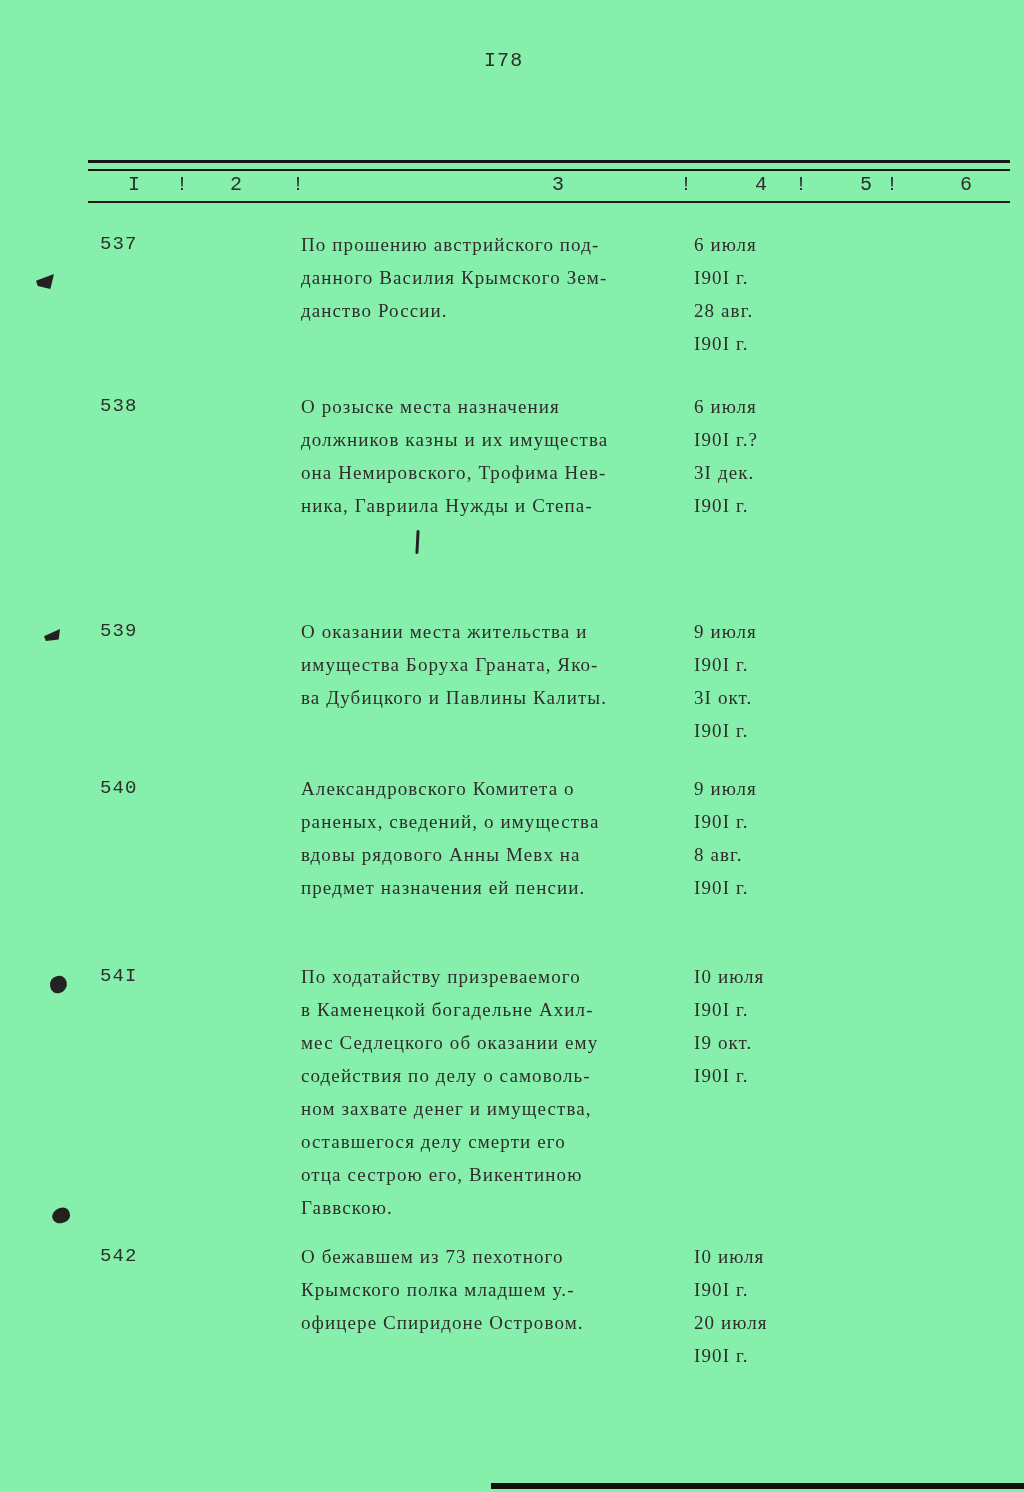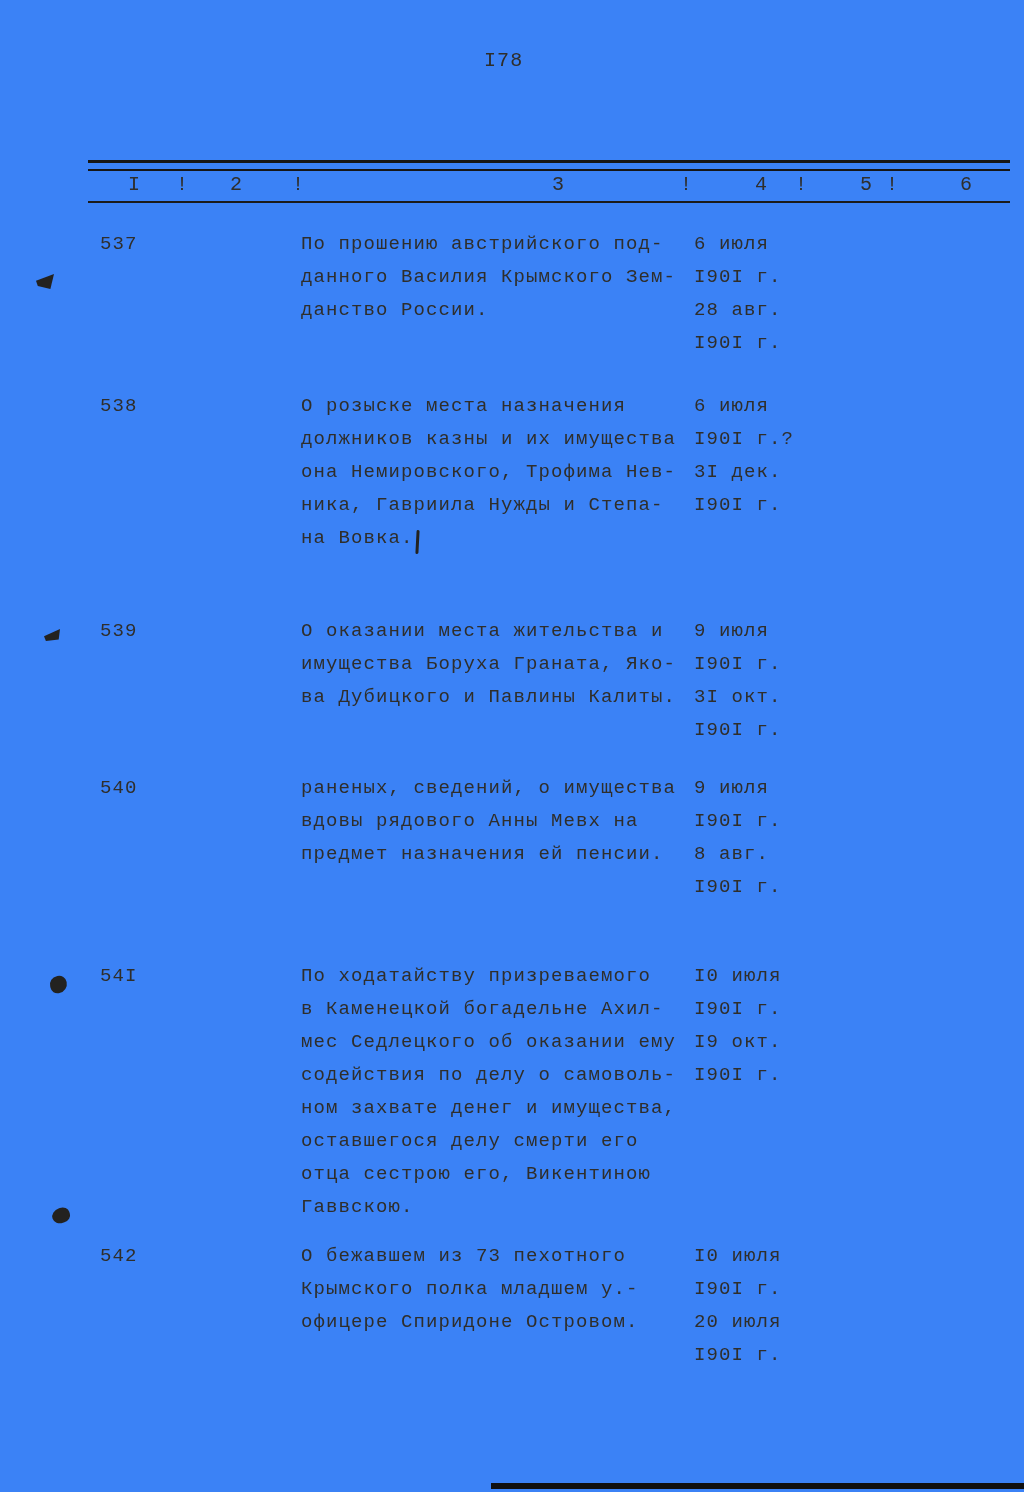--- a/index.html
+++ b/index.html
@@ -8,21 +8,21 @@
   }
   body {
     background: #e8e8e4;
     font-family: "Liberation Mono", "DejaVu Sans Mono", monospace;
   }
   .page {
     position: relative;
     width: 1024px;
     height: 1492px;
     margin: 0 auto;
-    background: #3b82f6;
+    background: #86efac;
     color: #2f2e2b;
     overflow: hidden;
     font-size: 19px;
     letter-spacing: 1.1px;
     line-height: 33px;
   }
   .page-number {
     position: absolute;
     left: 484px;
     top: 44px;
@@ -76,20 +76,21 @@
   }
   .entry .dates {
     position: absolute;
     left: 694px;
     top: 0;
     width: 130px;
   }
   .ln {
     white-space: nowrap;
     height: 33px;
+    font-family: Liberation Serif, serif;
   }
   .bottom-rule {
     position: absolute;
     left: 491px;
     top: 1483px;
     width: 533px;
     height: 6px;
     background: #101010;
   }
   .ink-mark {
@@ -160,21 +161,20 @@
     </div>
   </div>
 
   <div class="entry" style="top:390px">
     <div class="num">538</div>
     <div class="desc">
       <div class="ln">О розыске места назначения</div>
       <div class="ln">должников казны и их имущества</div>
       <div class="ln">она Немировского, Трофима Нев-</div>
       <div class="ln">ника, Гавриила Нужды и Степа-</div>
-      <div class="ln">на Вовка.</div>
     </div>
     <div class="dates">
       <div class="ln">6 июля</div>
       <div class="ln">I90I г.?</div>
       <div class="ln">3I дек.</div>
       <div class="ln">I90I г.</div>
     </div>
   </div>
 
   <div class="entry" style="top:615px">
@@ -188,20 +188,21 @@
       <div class="ln">9 июля</div>
       <div class="ln">I90I г.</div>
       <div class="ln">3I окт.</div>
       <div class="ln">I90I г.</div>
     </div>
   </div>
 
   <div class="entry" style="top:772px">
     <div class="num">540</div>
     <div class="desc">
+      <div class="ln">Александровского Комитета о</div>
       <div class="ln">раненых, сведений, о имущества</div>
       <div class="ln">вдовы рядового Анны Мевх на</div>
       <div class="ln">предмет назначения ей пенсии.</div>
     </div>
     <div class="dates">
       <div class="ln">9 июля</div>
       <div class="ln">I90I г.</div>
       <div class="ln">8 авг.</div>
       <div class="ln">I90I г.</div>
     </div>

